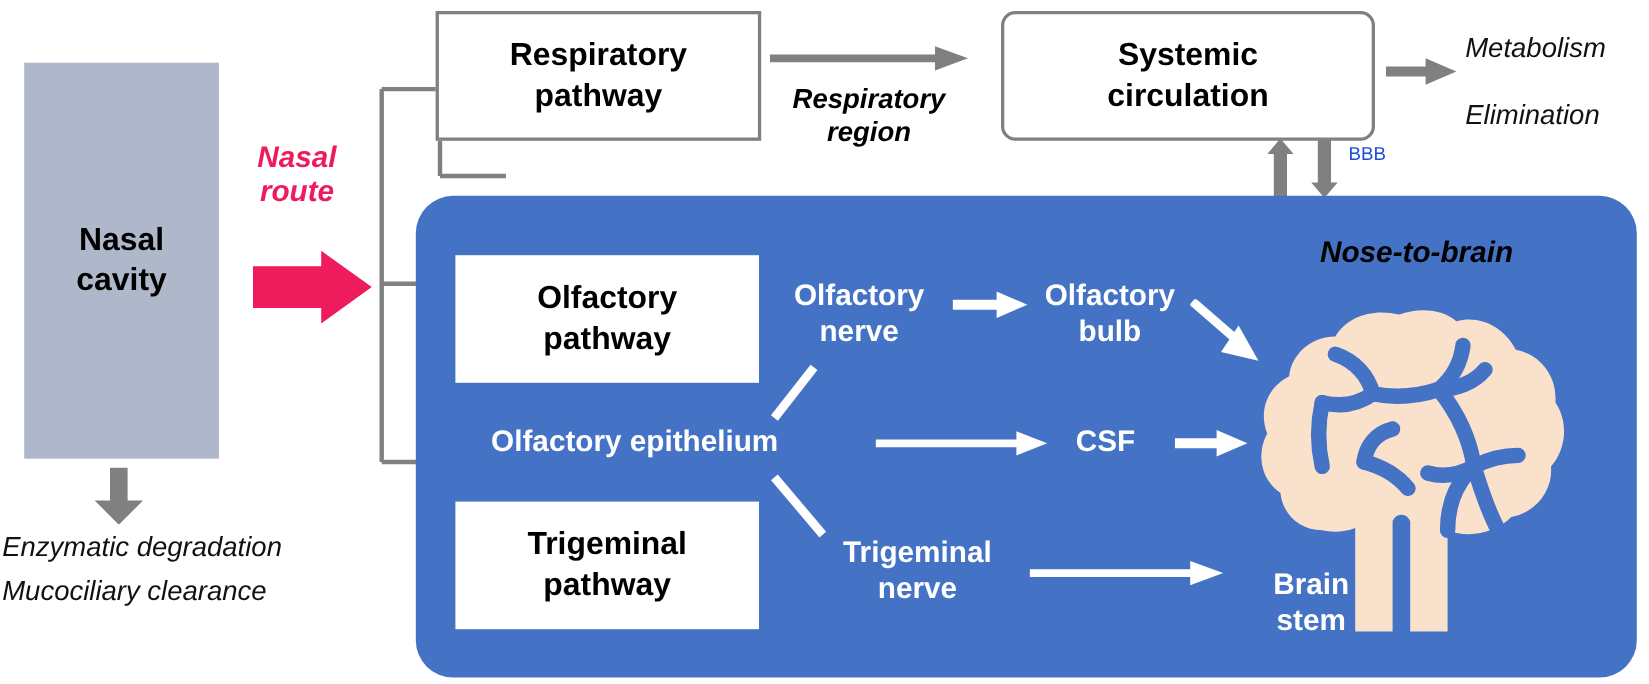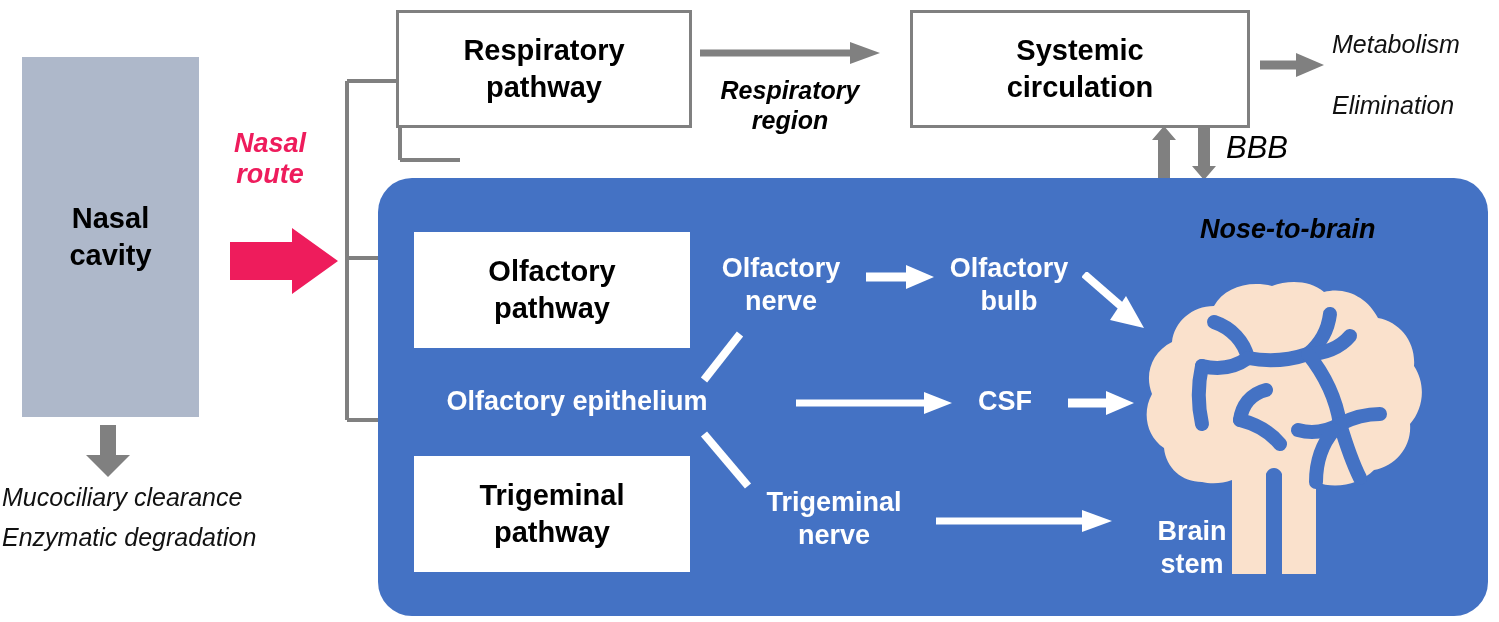--- a/index.html
+++ b/index.html
@@ -58,39 +58,39 @@
     background: #ffffff;
     border: 3px solid #808080;
     display: flex; align-items: center; justify-content: center;
     box-sizing: border-box;
   }
   .outline-box .label {
     font-size: 29px; font-weight: bold; color: #000;
     text-align: center; line-height: 1.26;
   }
   #respiratory-pathway-box { left: 396px; top: 10px; width: 296px; height: 118px; }
-  #systemic-circulation-box { left: 910px; top: 10px; width: 340px; height: 118px; }
+  #systemic-circulation-box { left: 910px; top: 10px; width: 340px; height: 118px; border-radius: 13px; }
 
   
   #respiratory-arrow { left: 700px; top: 40px; width: 180px; height: 26px; }
   #respiratory-region-label {
     left: 690px; top: 75px; width: 200px;
     font-size: 25px; font-weight: bold; font-style: italic;
     color: #000; text-align: center; line-height: 1.2;
   }
   #systemic-out-arrow { left: 1260px; top: 52px; width: 64px; height: 26px; }
   #metabolism-elimination {
     left: 1332px; top: 14px; width: 175px;
     font-size: 25px; font-style: italic; color: #111;
     line-height: 2.45; text-align: left;
   }
   #bbb-arrows { left: 1152px; top: 126px; width: 70px; height: 54px; }
   #bbb-label {
     left: 1226px; top: 130px;
-    font-size: 31px; font-style: italic; color: #000000;
+    font-size: 17px; color: #1d4ed8;
   }
 
   
   #nose-to-brain-panel {
     left: 378px; top: 178px;
     width: 1110px; height: 438px;
     background: #4472C4;
     border-radius: 34px;
   }
   #nose-to-brain-title {
@@ -146,22 +146,22 @@
 
   <div class="abs" id="nasal-route-label">Nasal<br>route</div>
   <svg class="abs" id="nasal-route-arrow" viewBox="0 0 108 66">
     <polygon points="0,14 62,14 62,0 108,33 62,66 62,52 0,52" fill="#EE1C5C"></polygon>
   </svg>
 
   <svg class="abs" id="mucociliary-arrow" viewBox="0 0 48 52">
     <polygon points="16,0 32,0 32,30 46,30 24,52 2,30 16,30" fill="#808080"></polygon>
   </svg>
   <div class="abs" id="clearance-notes">
+    <div>Enzymatic degradation</div>
     <div>Mucociliary clearance</div>
-    <div>Enzymatic degradation</div>
   </div>
 
   <svg class="abs" id="bracket" viewBox="0 0 130 420">
     <g stroke="#808080" stroke-width="4" fill="none">
 
       <line x1="17" y1="51" x2="17" y2="390"></line>
 
       <line x1="17" y1="51" x2="70" y2="51"></line>
       <line x1="70" y1="51" x2="70" y2="-20"></line>
 

